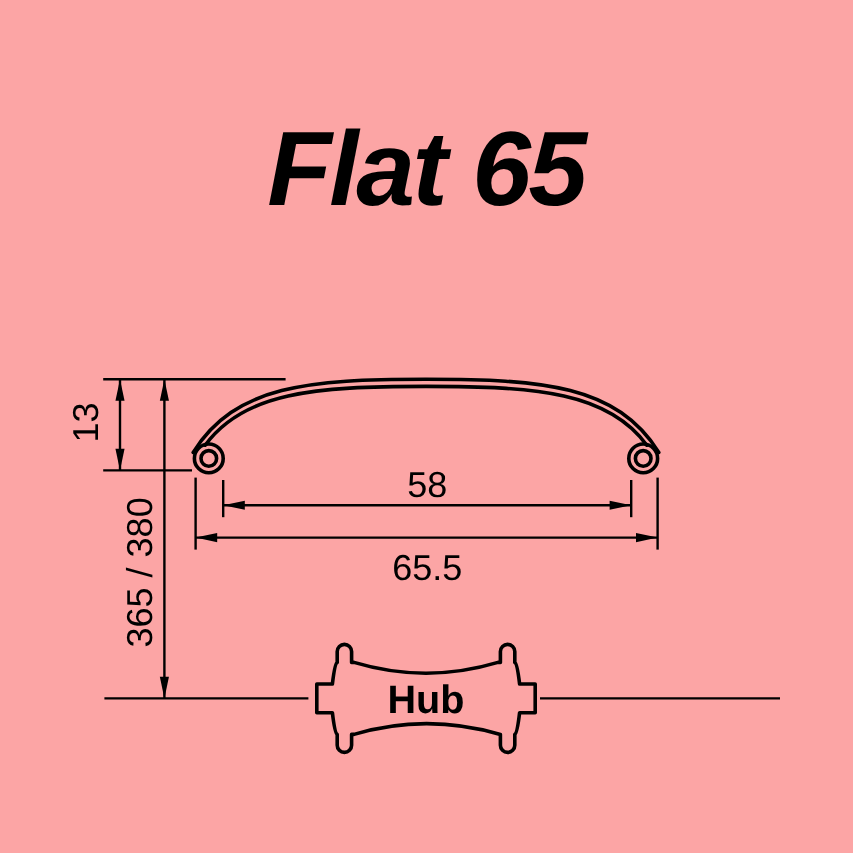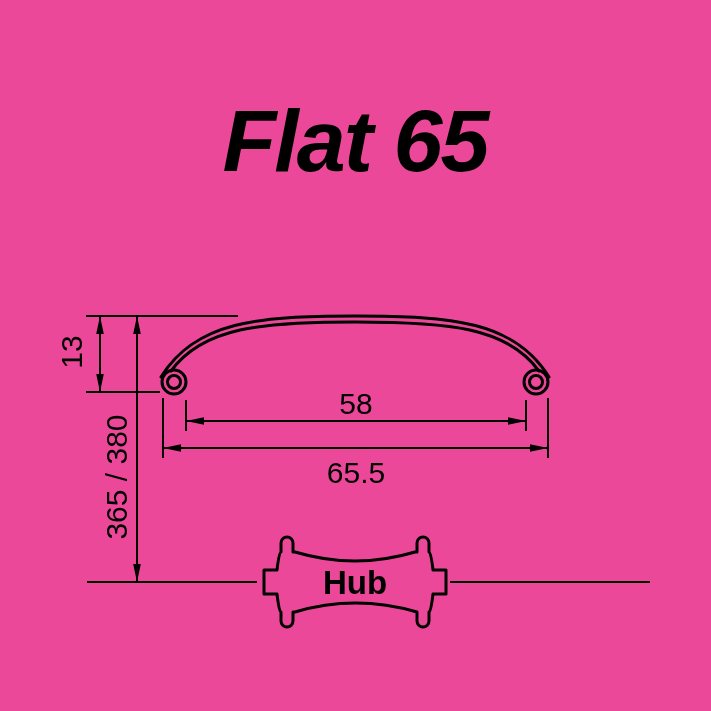--- a/index.html
+++ b/index.html
@@ -4,21 +4,21 @@
 <style>
   html, body {
     margin: 0;
     padding: 0;
     background: #ffffff;
   }
   .stage {
     position: relative;
     width: 711px;
     height: 711px;
-    background: #ec4899;
+    background: #fca5a5;
     overflow: hidden;
     font-family: "Liberation Sans", sans-serif;
   }
   svg { display: block; }
   .ink-stroke {
     fill: none;
     stroke: #000000;
   }
   .ink-fill {
     fill: #000000;

